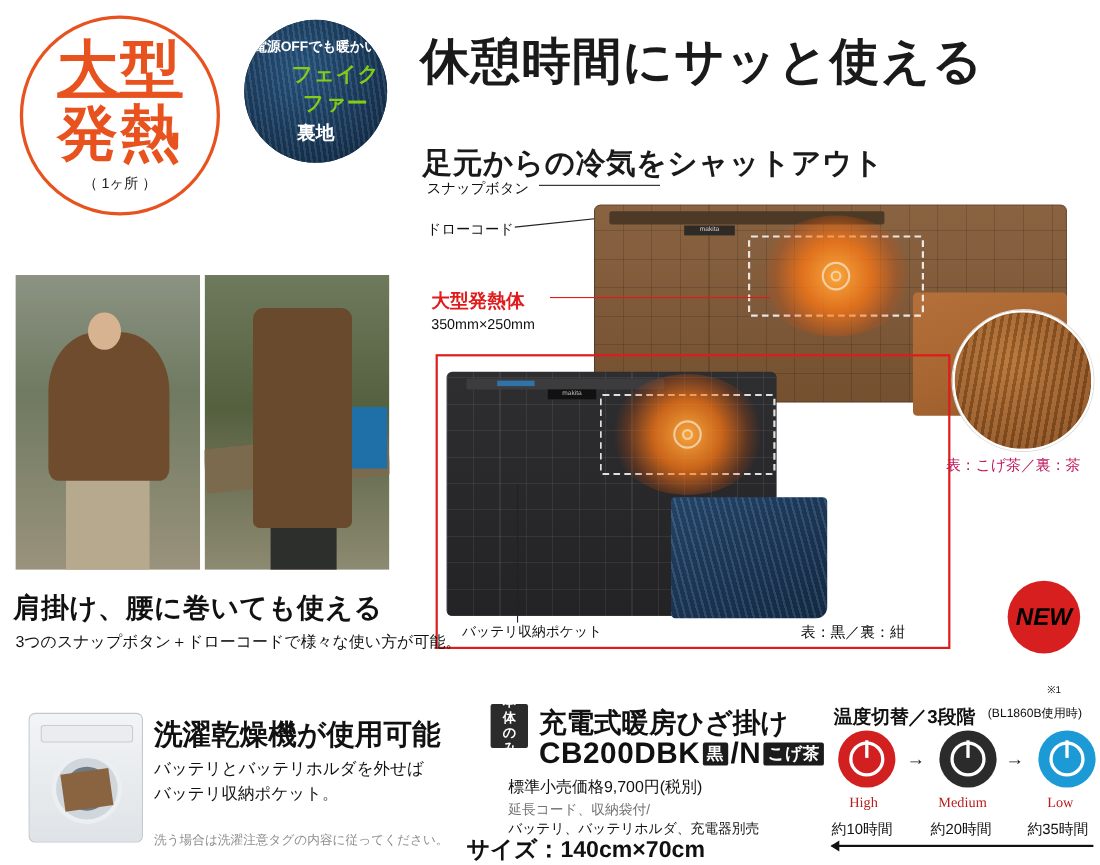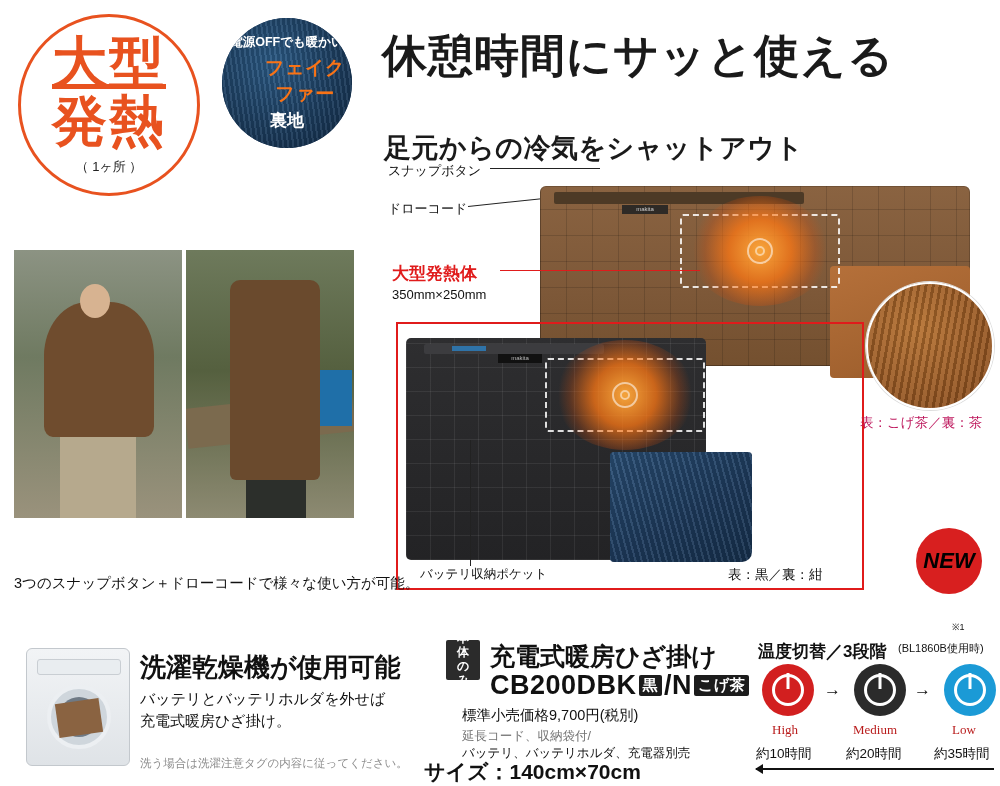--- a/index.html
+++ b/index.html
@@ -39,21 +39,21 @@
     align-items: center; justify-content: center;
     text-align: center;
   }
   #fakefur-badge .fur {
     position: absolute; inset: 0;
     background:
       repeating-linear-gradient(82deg, rgba(255,255,255,.07) 0 2px, rgba(0,0,0,.12) 2px 5px),
       radial-gradient(circle at 40% 35%, #2b5a85 0%, #15304d 80%);
   }
   #fakefur-badge .t1 { position: relative; color:#fff; font-size: 12.5px; font-weight: bold; margin-bottom: 4px; }
-  #fakefur-badge .t2 { position: relative; color:#f97316; font-size: 19px; font-weight: bold; letter-spacing: .5px; margin-left: 36px; }
+  #fakefur-badge .t2 { position: relative; color:#84cc16; font-size: 19px; font-weight: bold; letter-spacing: .5px; margin-left: 36px; }
   #fakefur-badge .t3 { position: relative; color:#fff; font-size: 17px; font-weight: bold; margin-top: 2px; }
 
   
   #headline {
     position: absolute; left: 382px; top: 26px;
     font-size: 45px; font-weight: bold; color: #1a1a1a;
     letter-spacing: 1px;
   }
   #subheadline {
     position: absolute; left: 384px; top: 88px;
@@ -343,32 +343,33 @@
     <div class="ph-head"></div>
   </div>
   <div class="photo" id="photo2">
     <div class="ph-sky"></div>
     <div class="ph-log"></div>
     <div class="ph-mach"></div>
     <div class="ph-legs"></div>
     <div class="ph-person"></div>
   </div>
 
+  <div id="kata-title">肩掛け、腰に巻いても使える</div>
   <div id="kata-sub">3つのスナップボタン＋ドローコードで様々な使い方が可能。</div>
 
   <div id="washer">
     <div class="panel"></div>
     <div class="door">
       <div class="inner"></div>
     </div>
     <div class="cloth"></div>
   </div>
   <div id="wash-title">洗濯乾燥機が使用可能</div>
   <div id="wash-l1">バッテリとバッテリホルダを外せば</div>
-  <div id="wash-l2">充電式暖房ひざ掛け。</div>
+  <div id="wash-l2">バッテリ収納ポケット。</div>
   <div id="wash-note">洗う場合は洗濯注意タグの内容に従ってください。</div>
 
   <div id="honntai">
     <span>本体</span>
     <span>のみ</span>
   </div>
   <div id="prod-name">充電式暖房ひざ掛け</div>
   <div id="prod-model">
     <span>CB200DBK</span>
     <span class="chip">黒</span>

